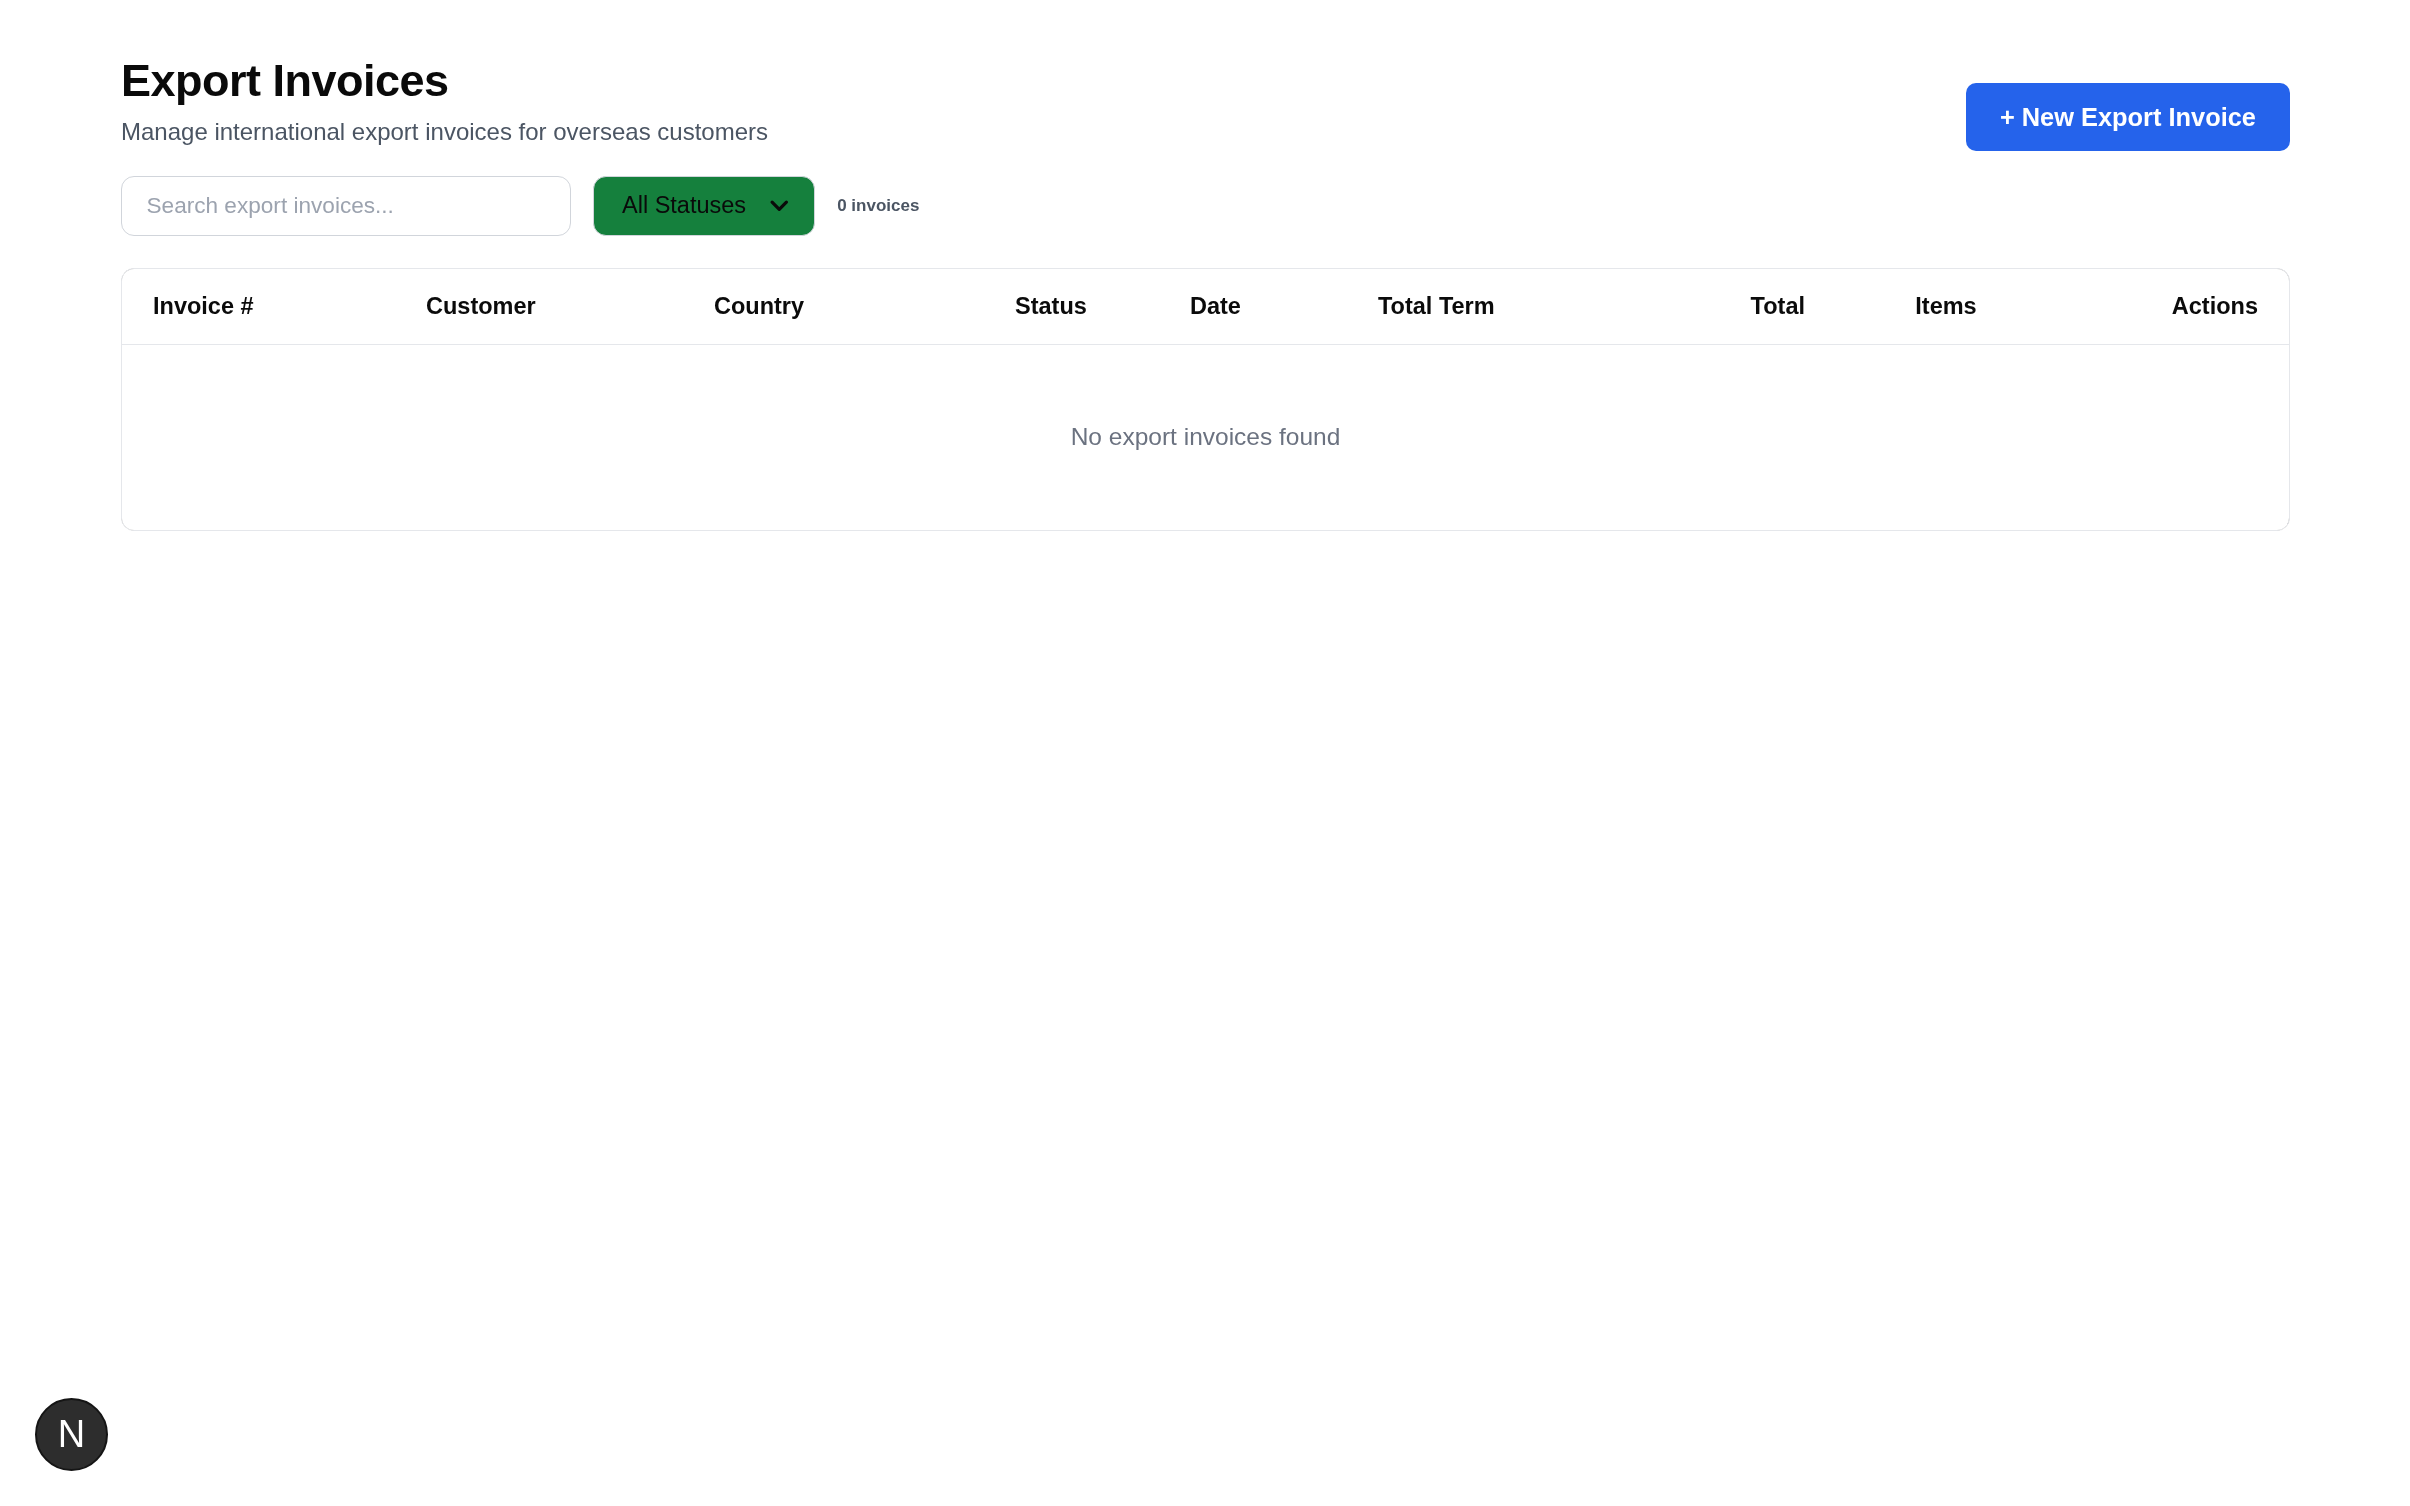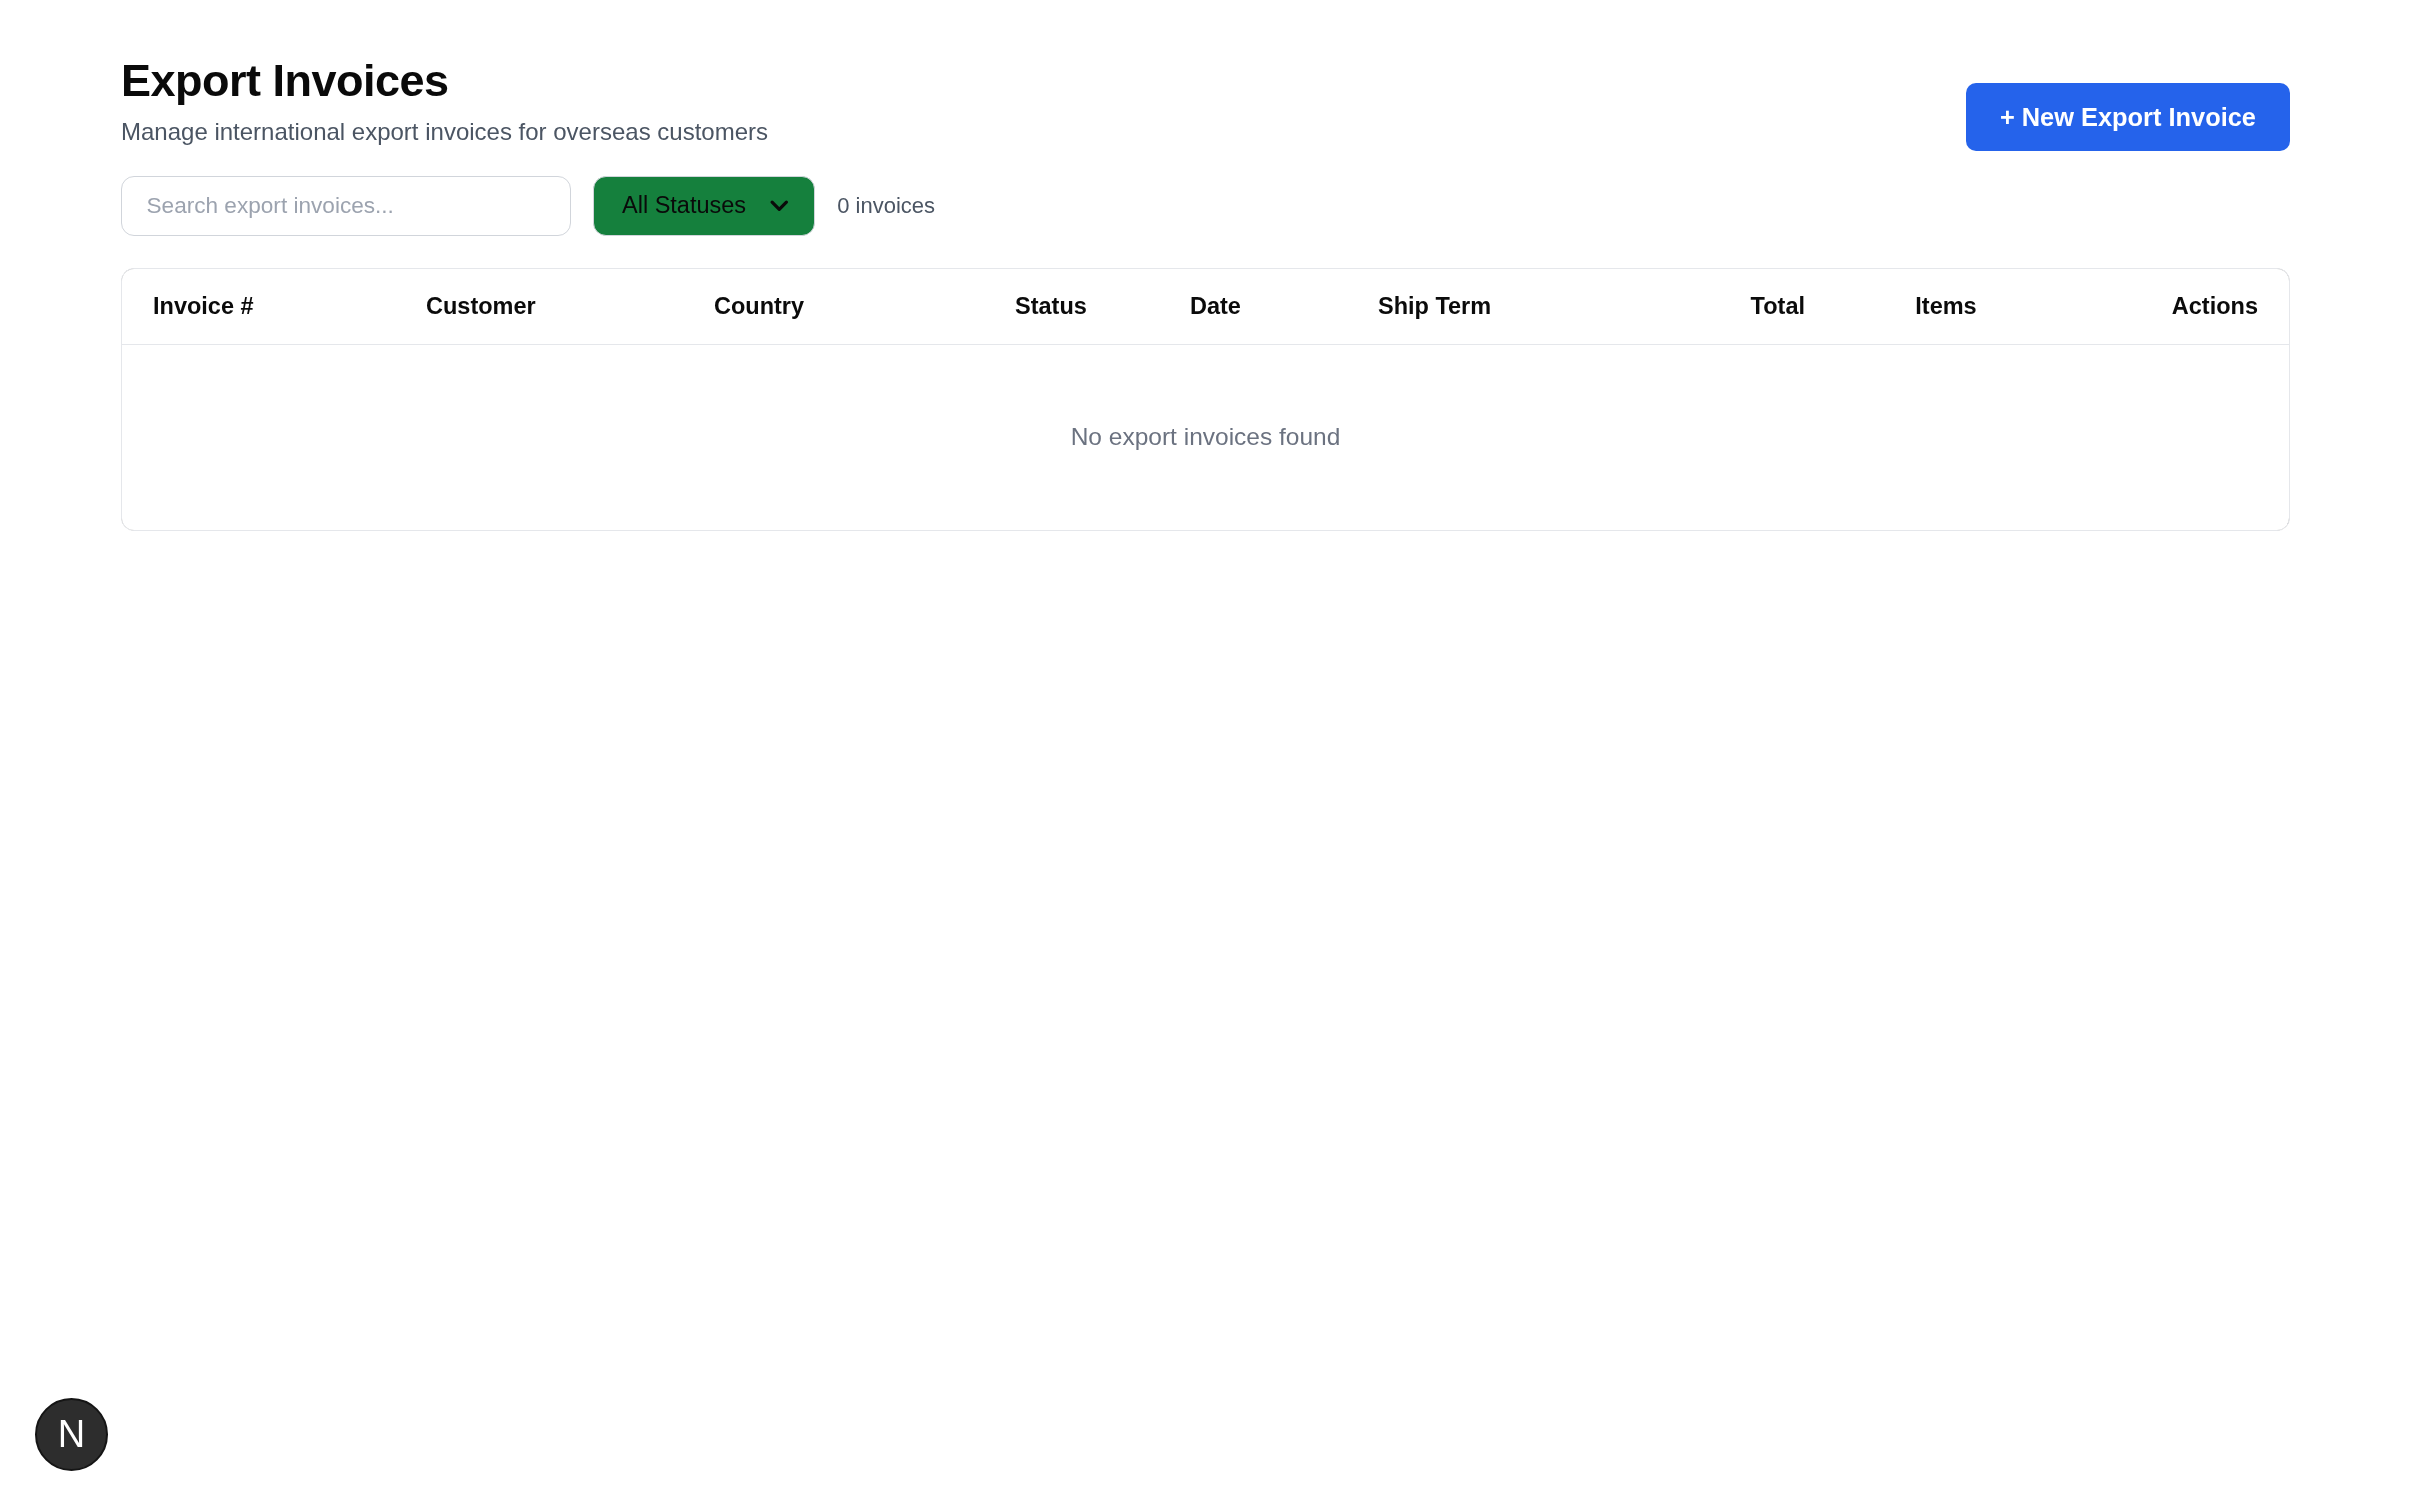--- a/index.html
+++ b/index.html
@@ -79,22 +79,23 @@
     align-items: center;
     gap: 21px;
     font-size: 23.5px;
     font-weight: 500;
     color: #0a0a0a;
     cursor: pointer;
     white-space: nowrap;
   }
   .chevron-down { display: inline-flex; }
   .invoice-count {
-    font-size: 22px;
+    font-size: 17px;
     color: #4b5563;
+    font-weight: bold;
   }
   .table-card {
     margin-top: 32px;
     border: 1.9px solid #e5e7eb;
     border-radius: 13px;
     overflow: hidden;
     background: #a3a3a3;
   }
   table.invoice-table {
     width: 100%;
@@ -182,21 +183,21 @@
         <col style="width:282px">
         <col>
       </colgroup>
       <thead>
         <tr>
           <th>Invoice #</th>
           <th>Customer</th>
           <th>Country</th>
           <th>Status</th>
           <th>Date</th>
-          <th>Ship Term</th>
+          <th>Total Term</th>
           <th class="col-right">Total</th>
           <th class="col-center">Items</th>
           <th class="col-actions">Actions</th>
         </tr>
       </thead>
       <tbody>
         <tr>
           <td class="empty-cell" colspan="9">No export invoices found</td>
         </tr>
       </tbody>

